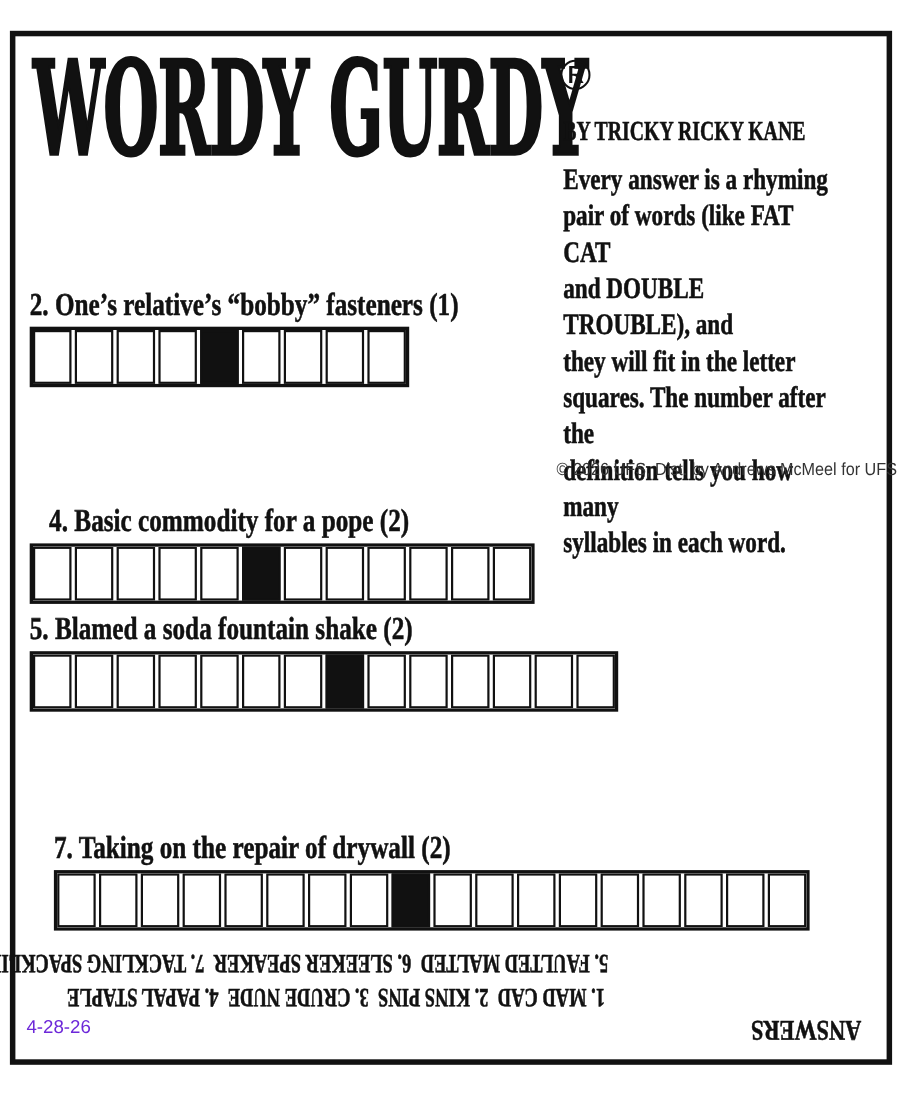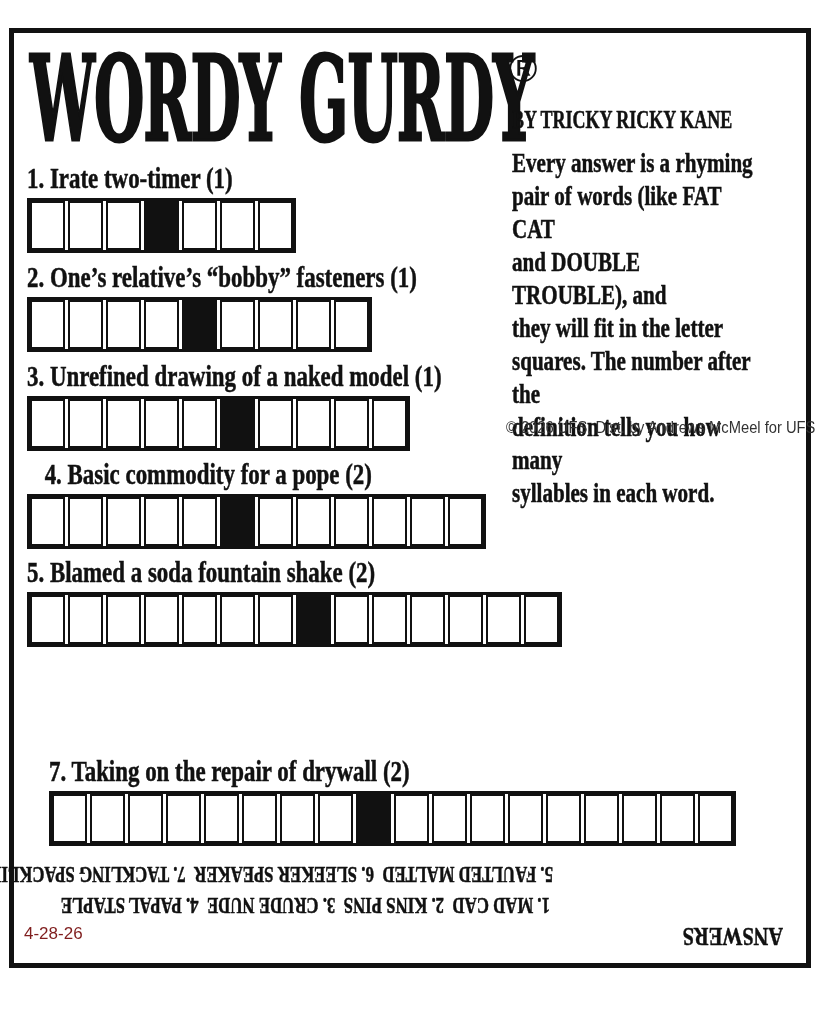--- a/index.html
+++ b/index.html
@@ -125,21 +125,21 @@
     transform: scaleX(0.70);
     transform-origin: left top;
   }
   .line-b { margin-left: 235px; }
   .line-c { margin-left: 232px; }
   .date {
     position: absolute;
     left: 24px; top: 924px;
     font-family: "Liberation Sans", sans-serif;
     font-size: 17px;
-    color: #7f1d1d;
+    color: #6d28d9;
   }
 </style>
 </head>
 <body>
 
 <div class="page">
   <div class="frame"></div>
 
   <h1 class="title">WORDY GURDY</h1>
   <span class="regmark">®</span>
@@ -147,50 +147,23 @@
   <div class="byline">BY TRICKY RICKY KANE</div>
   <div class="instructions">Every answer is a rhyming
 pair of words (like FAT CAT
 and DOUBLE TROUBLE), and
 they will fit in the letter
 squares. The number after the
 definition tells you how many
 syllables in each word.</div>
   <div class="copyright">© 2026 UFS, Dist. by Andrews McMeel for UFS</div>
 
-  <div class="clue-row row0">
-    <div class="clue-label">1. Irate two-timer (1)</div>
-    <div class="grid">
-        <div class="cell"></div>
-        <div class="cell"></div>
-        <div class="cell"></div>
-        <div class="cell black"></div>
-        <div class="cell"></div>
-        <div class="cell"></div>
-        <div class="cell"></div>
-      </div>
-  </div>
   <div class="clue-row row1">
     <div class="clue-label">2. One’s relative’s “bobby” fasteners (1)</div>
     <div class="grid">
-        <div class="cell"></div>
-        <div class="cell"></div>
-        <div class="cell"></div>
-        <div class="cell"></div>
-        <div class="cell black"></div>
-        <div class="cell"></div>
-        <div class="cell"></div>
-        <div class="cell"></div>
-        <div class="cell"></div>
-      </div>
-  </div>
-  <div class="clue-row row2">
-    <div class="clue-label">3. Unrefined drawing of a naked model (1)</div>
-    <div class="grid">
-        <div class="cell"></div>
         <div class="cell"></div>
         <div class="cell"></div>
         <div class="cell"></div>
         <div class="cell"></div>
         <div class="cell black"></div>
         <div class="cell"></div>
         <div class="cell"></div>
         <div class="cell"></div>
         <div class="cell"></div>
       </div>

